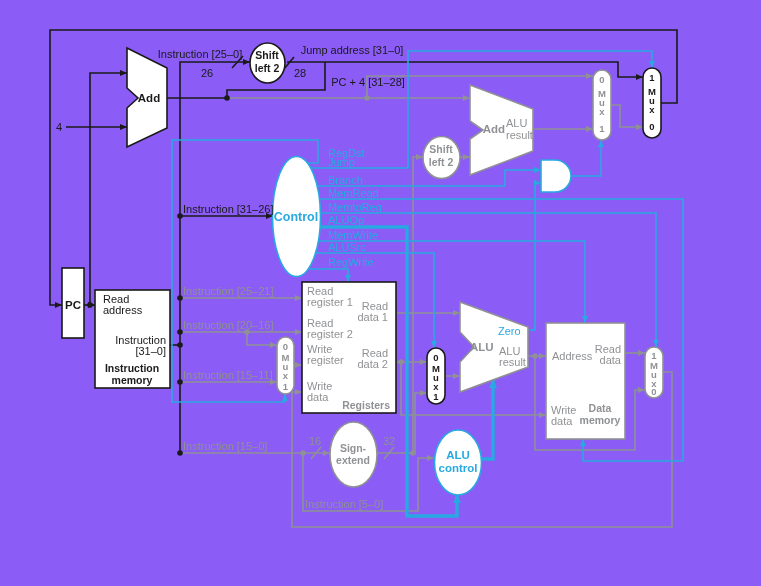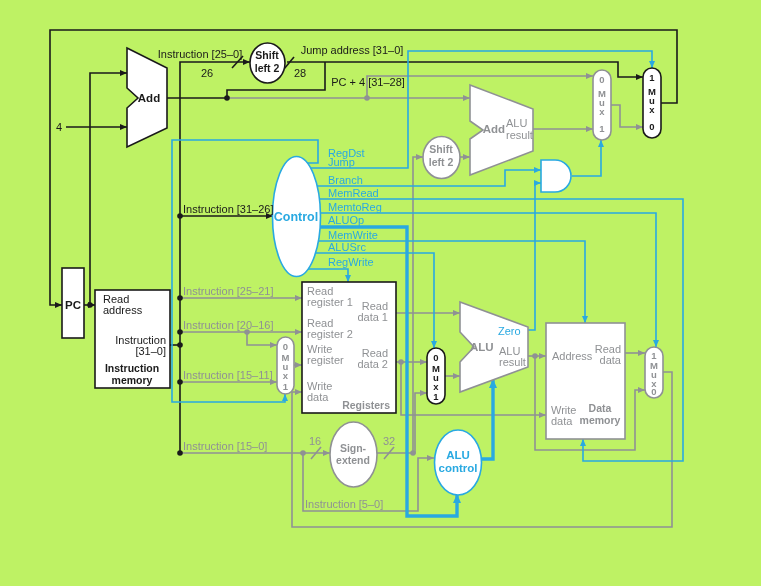--- a/index.html
+++ b/index.html
@@ -1,16 +1,16 @@
 <!DOCTYPE html>
 <html><head>
 <meta charset="utf-8">
 <style>
   html,body{margin:0;padding:0;background:#ffffff;}
-  #stage{width:761px;height:586px;position:relative;background:#bef264;font-family:"Liberation Sans","DejaVu Sans",sans-serif;}
+  #stage{width:761px;height:586px;position:relative;background:#8b5cf6;font-family:"Liberation Sans","DejaVu Sans",sans-serif;}
   svg{display:block;}
   text{font-family:"Liberation Sans","DejaVu Sans",sans-serif;font-size:11px;}
   .bk{fill:#1a1a1a}.gy{fill:#8f9194}.bl{fill:#29a9e1}
   .t95b{font-size:9.5px;font-weight:bold}
   .t105b{font-size:10.5px;font-weight:bold}
   .t115b{font-size:11.5px;font-weight:bold}
   .t125b{font-size:12.5px;font-weight:bold}
   .mid{text-anchor:middle}.end{text-anchor:end}
   .wbk{stroke:#1a1a1a;stroke-width:1.6;fill:none}
   .wgy{stroke:#8f9194;stroke-width:1.6;fill:none}

